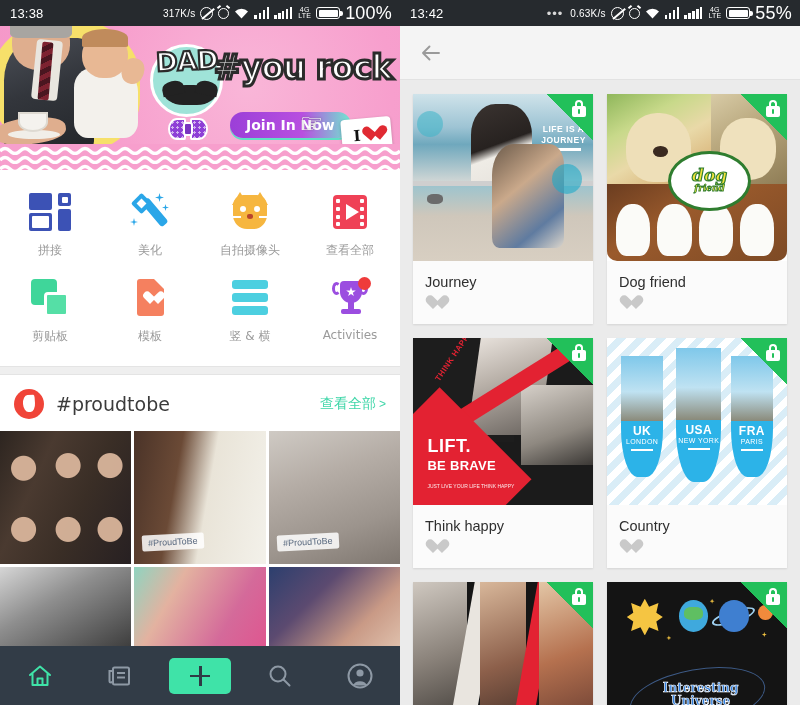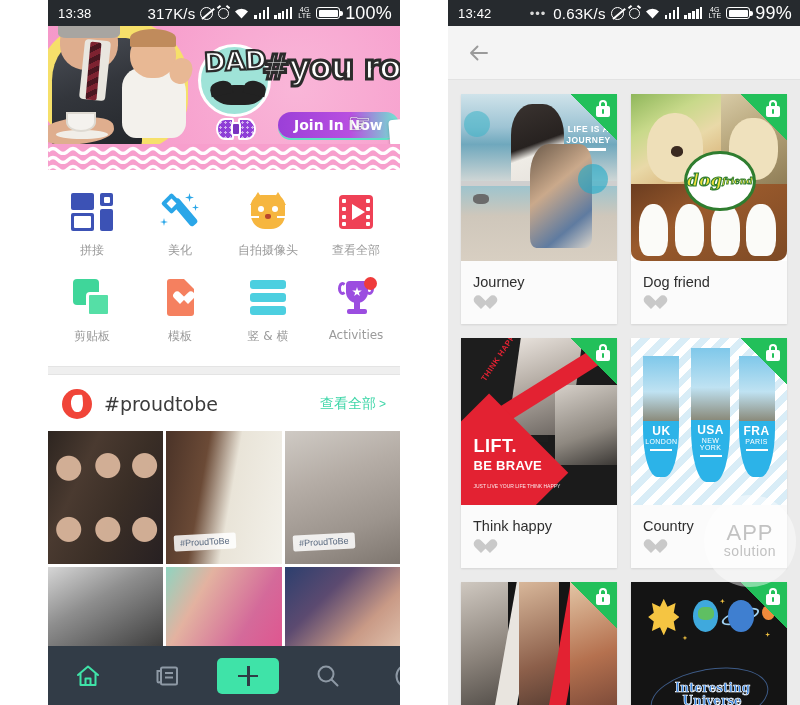--- a/index.html
+++ b/index.html
@@ -2,34 +2,34 @@
 <html><head>
 <meta charset="utf-8">
 <style>
   * { box-sizing: border-box; margin: 0; padding: 0; }
   html, body {
     width: 800px; height: 705px;
     font-family: "Liberation Sans", "DejaVu Sans", sans-serif;
     background: #ffffff; overflow: hidden;
   }
   .screens { display: flex; width: 800px; height: 705px; }
-  .screen { position: relative; overflow: hidden; margin-left: 48px; }
+  .screen { position: relative; overflow: hidden; }
   .screen-left  { width: 400px; height: 705px; background: #fff; }
   .screen-right { width: 400px; height: 705px; background: #ebebeb; }
 
   
   .statusbar {
     height: 26px; background: #262a2e; color: #fff;
     display: flex; align-items: center; padding: 0 8px 0 10px;
     font-size: 12.5px; letter-spacing: .2px; position: relative; z-index: 50;
   }
   .sb-time { font-size: 13px; }
   .sb-right { margin-left: auto; display: flex; align-items: center; gap: 5px; }
   .sb-dots { letter-spacing: 1px; font-size: 13px; color:#d8d8d8; margin-right:2px;}
-  .sb-net { font-size: 15px; }
+  .sb-net { font-size: 10px; }
   .ico { display:inline-block; position: relative; }
   .ico-mute { width: 13px; height: 13px; border: 1.6px solid #fff; border-radius: 50%; }
   .ico-mute::after { content:''; position:absolute; left:-1px; top:5px; width:16px; height:1.6px; background:#fff; transform: rotate(-40deg); }
   .ico-alarm { width: 11px; height: 11px; border: 1.6px solid #fff; border-radius: 50%; }
   .ico-alarm::before, .ico-alarm::after { content:''; position:absolute; width:4px; height:2px; background:#fff; top:-3px; }
   .ico-alarm::before { left:-2px; transform: rotate(-40deg); }
   .ico-alarm::after { right:-2px; transform: rotate(40deg); }
   .ico-wifi { width:15px; height:12px; }
   .bars { display:flex; align-items:flex-end; gap:1.5px; height:12px; }
   .bars i { width:2.6px; background:#fff; display:block; }
@@ -292,21 +292,21 @@
   .t-dog .q1 .nz{position:absolute;left:44%;top:56%;width:14%;height:11%;background:#3a2a20;border-radius:50%;}
   .t-dog .q2{position:absolute;right:0;top:0;width:42%;height:56%;
     background:linear-gradient(150deg,#d8cba6 0%,#b9a87e 40%,#8d7b54 100%);}
   .t-dog .q2 .pup{position:absolute;left:12%;top:26%;width:74%;height:66%;background:#efe1bd;border-radius:46%;}
   .t-dog .q3{position:absolute;left:0;bottom:0;width:100%;height:46%;
     background:linear-gradient(150deg,#6b3d20 0%,#9a5a2c 40%,#7d4a25 100%); border-radius:0 0 10px 10px;}
   .t-dog .q3 b{position:absolute;bottom:6%;width:19%;height:68%;background:#fbfbf8;border-radius:45% 45% 30% 30%;display:block;}
   .t-dog .q3 b:nth-of-type(1){left:5%;} .t-dog .q3 b:nth-of-type(2){left:28%;}
   .t-dog .q3 b:nth-of-type(3){left:51%;} .t-dog .q3 b:nth-of-type(4){left:74%;}
   .dogbadge{position:absolute;left:34%;top:34%;width:46%;height:36%;
-    background:#fff;border-radius:50%;display:flex;flex-direction:row;
+    background:#fff;border-radius:50%;display:flex;flex-direction:column;
     align-items:center;justify-content:center;border:3px solid #2f7d2f;}
   .dogbadge .d1{color:#f2e33a;font-size:17px;font-weight:bold;font-style:italic;
     -webkit-text-stroke:1.2px #2f7d2f;line-height:15px;font-family:"DejaVu Serif",serif;}
   .dogbadge .d2{color:#f2e33a;font-size:9px;font-weight:bold;font-style:italic;
     -webkit-text-stroke:.8px #2f7d2f;font-family:"DejaVu Serif",serif;}
 
   
   .t-think{background:#1b1b1b;}
   .t-think .blk{position:absolute;left:0;top:0;width:56%;height:62%;background:#1d1d1d;}
   .t-think .ph1{position:absolute;left:34%;top:0;width:40%;height:58%;
@@ -647,21 +647,21 @@
             <i></i>
             <i></i>
             <i></i>
             <i></i>
             <i></i>
           </span>
         <span class="sb-4g">4G<br>LTE</span>
         <span class="batt">
             <i></i>
           </span>
-        <span class="sb-pct">99%</span>
+        <span class="sb-pct">55%</span>
       </span>
     </div>
 
     <div class="rheader">
       <span class="backarrow">
         <svg width="26" height="26" viewBox="0 0 26 26">
             <path d="M21 13 H5 M11.5 6.5 L5 13 L11.5 19.5" fill="none" stroke="#9a9a9a" stroke-width="1.9" stroke-linecap="round" stroke-linejoin="round"></path>
           </svg>
       </span>
     </div>
@@ -825,19 +825,15 @@
           <span class="lock">
               <span class="shk"></span>
               <span class="body"></span>
               <span class="kh"></span>
             </span>
         </div>
 
       </div>
     </div>
 
-    <div class="watermark">
-      <span class="w1">APP</span>
-      <span class="w2">solution</span>
-    </div>
   </div>
 
 </div>
 
 </body></html>

